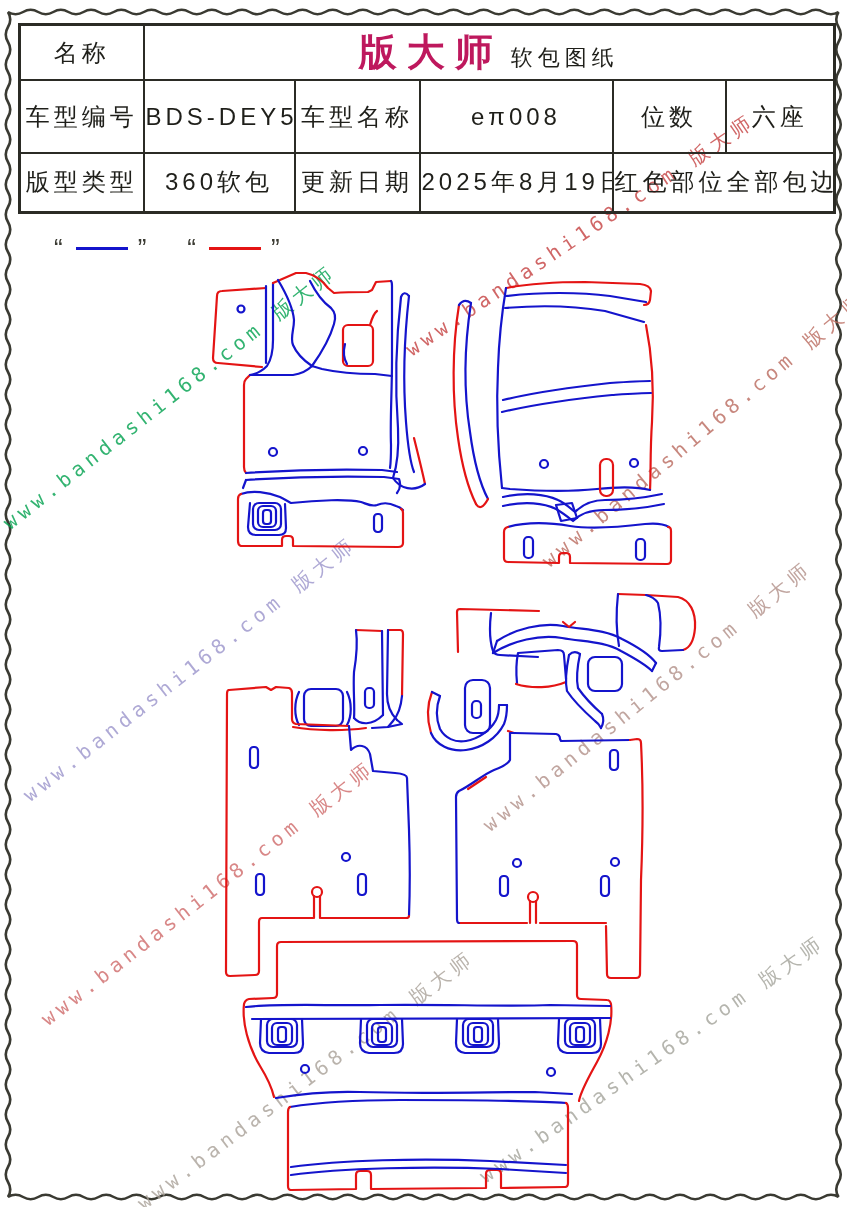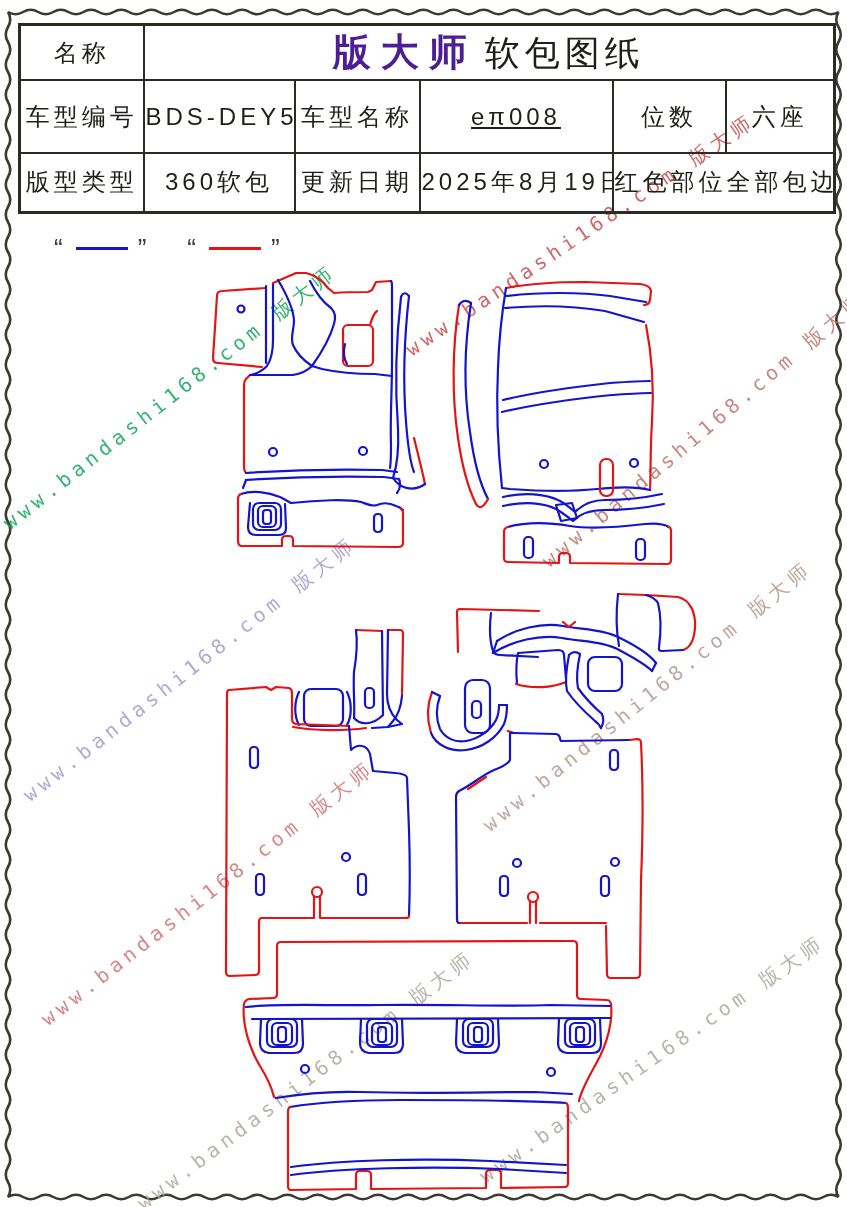--- a/index.html
+++ b/index.html
@@ -7,24 +7,24 @@
         font-family:"Liberation Sans",sans-serif;color:#1f1f1a;}
   .abs{position:absolute;left:0;top:0;}
   svg{display:block;}
   
   table.tb{position:absolute;left:18px;top:23px;width:815px;border-collapse:collapse;
            table-layout:fixed;border:3px solid #2b2b25;}
   table.tb td{border:2px solid #2b2b25;text-align:center;vertical-align:middle;
               font-size:24px;letter-spacing:4px;white-space:nowrap;overflow:hidden;}
   tr.r1{height:50px;} tr.r2{height:73px;} tr.r3{height:59px;}
   .lbl{letter-spacing:6px;}
-  .brand{color:#4c1d95;font-size:38px;font-weight:bold;letter-spacing:10px;margin-right:8px;}
-  .doctype{font-size:35px;letter-spacing:5px;}
+  .brand{color:#be185d;font-size:38px;font-weight:bold;letter-spacing:10px;margin-right:8px;}
+  .doctype{font-size:22px;letter-spacing:5px;}
   .val-code{font-size:20px;letter-spacing:0;}
-  .val-name{font-size:22px;letter-spacing:3px;text-decoration:underline;}
+  .val-name{font-size:22px;letter-spacing:3px;}
   .val-date{font-size:20px;letter-spacing:0;}
   .val-note{font-size:21px;letter-spacing:1px;}
   .val-type{font-size:23px;letter-spacing:1px;}
   
   .legend{position:absolute;left:48px;top:233px;display:flex;align-items:center;
           font-size:24px;letter-spacing:3px;white-space:nowrap;}
   .legend .q{font-size:26px;color:#3a3a32;margin:0 6px;}
   .seg{display:inline-block;width:52px;height:3px;vertical-align:middle;margin:0 4px;}
   .seg.blue{background:#1414cc;} .seg.red{background:#e41414;}
   .legend .gap{display:inline-block;width:26px;}

